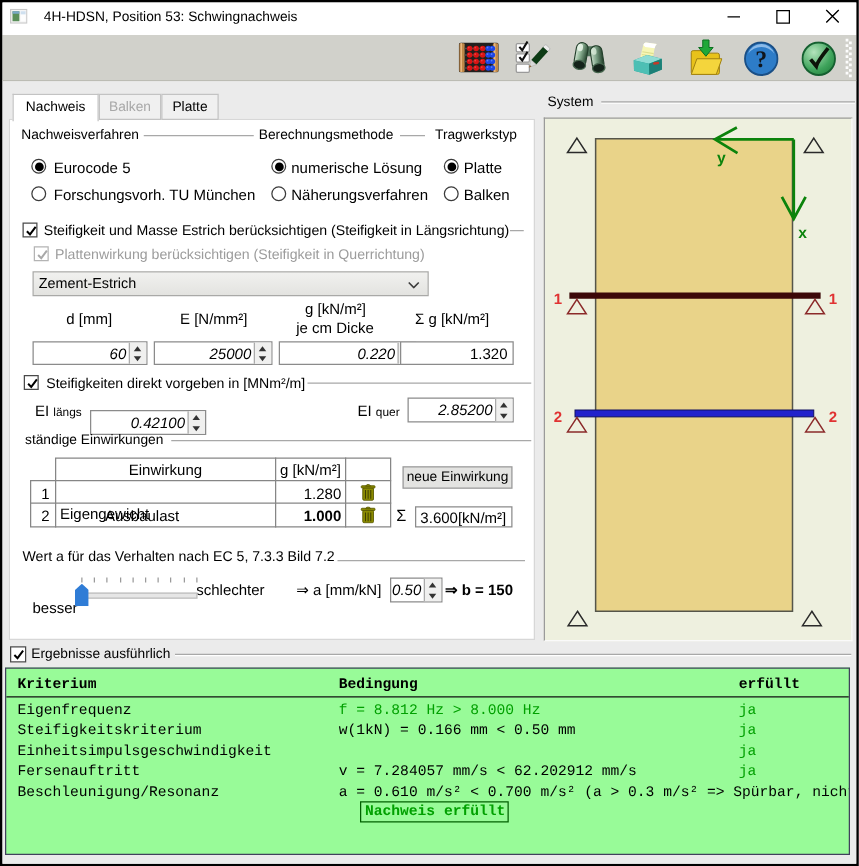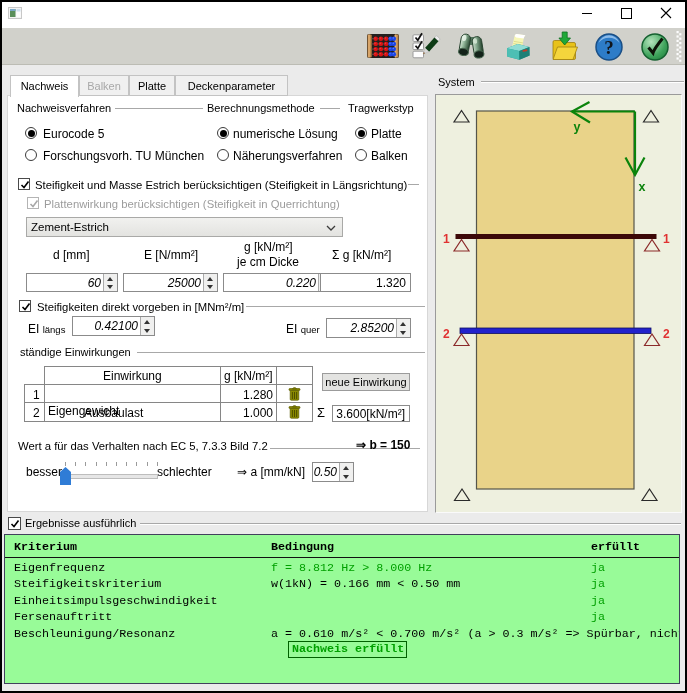--- a/index.html
+++ b/index.html
@@ -29,20 +29,21 @@
 
 <div class="abs" style="left:2px;top:2px;width:683px;height:26px;background:#fff;"></div>
 <svg class="abs" style="left:8px;top:7px" width="14" height="12" viewBox="0 0 14 12">
  <rect x="0" y="0" width="14" height="12" fill="#c8c8c8"></rect>
  <rect x="1" y="1" width="12" height="10" fill="#f4f4f4"></rect>
  <rect x="2" y="2" width="5.5" height="8" fill="#5a8f5a"></rect>
  <rect x="2" y="2" width="5.5" height="2" fill="#7aa8c8"></rect>
  <rect x="8.5" y="2" width="4" height="8" fill="#fdfdfd"></rect>
  <rect x="8.5" y="2" width="4" height="2.5" fill="#cfe0ef"></rect>
 </svg>
+<div class="abs" style="left:35px;top:8px;font-size:11px;">4H-HDSN, Position 53: Schwingnachweis</div>
 <div class="abs" style="left:582px;top:13px;width:10px;height:1px;background:#000;"></div>
 <div class="abs" style="left:621px;top:8px;width:9px;height:9px;border:1px solid #000;"></div>
 <svg class="abs" style="left:660px;top:7px" width="12" height="12" viewBox="0 0 12 12">
       <path d="M1 1 L11 11 M11 1 L1 11" stroke="#000" stroke-width="1.1"></path>
     </svg>
 
 <div class="abs" id="toolbar" style="left:2px;top:28px;width:683px;height:37px;background:#d1d1cb;border-bottom:1px solid #bcbcb4;box-sizing:border-box;"></div>
 
 <svg class="abs" style="left:367px;top:34px;" width="32" height="24" viewBox="0 0 32 24">
  <rect x="0" y="0" width="32" height="24" rx="2" fill="#23201e"></rect>
@@ -215,21 +216,20 @@
         <rect x="3.2" y="29.6" width="2.2" height="2.2"></rect>
  </g>
 </svg>
 
 <div class="abs" style="left:2px;top:65px;width:683px;height:626px;background:#ebebeb;"></div>
 
 <div class="abs" style="left:7px;top:95px;width:421px;height:417px;background:#fff;border:1px solid #d7d7d7;box-sizing:border-box;"></div>
 <div class="tab act" style="left:10px;width:69px;">Nachweis</div>
 <div class="tab" style="left:79px;width:50px;color:#a8a8a8;">Balken</div>
 <div class="tab" style="left:129px;width:46px;">Platte</div>
-<div class="tab" style="left:175px;width:113px;">Deckenparameter</div>
 <div id="pane">
 
 <div class="lbl" style="left:17px;top:102px;">Nachweisverfahren</div>
 <div class="gline" style="left:115px;top:108px;width:88px;"></div>
 <div class="lbl" style="left:207px;top:102px;">Berechnungsmethode</div>
 <div class="gline" style="left:320px;top:108px;width:20px;"></div>
 <div class="lbl" style="left:348px;top:102px;">Tragwerkstyp</div>
 
 <div class="radio sel" style="left:25px;top:127px;"></div>
 <div class="lbl12" style="left:43px;top:127px;">Eurocode 5</div>
@@ -288,21 +288,21 @@
       </div>
 
 <div class="cb" style="left:19px;top:300px;">
         <svg width="12" height="12" viewBox="0 0 12 12">
           <path d="M2.5 6 L5 8.5 L9.5 2.5" stroke="#000" stroke-width="1.6" fill="none"></path>
         </svg>
       </div>
 <div class="lbl" style="left:37px;top:301px;font-size:11.3px;">Steifigkeiten direkt vorgeben in [MNm²/m]</div>
 <div class="gline" style="left:246px;top:306px;width:179px;"></div>
 <div class="lbl12" style="left:28px;top:322px;">EI <span style="font-size:9.5px;">längs</span></div>
-<div class="field" style="left:72px;top:316px;width:83px;height:20px;">
+<div class="field" style="left:72px;top:328px;width:93px;height:20px;">
         <span class="v">0.42100</span>
         <span class="spin"></span>
       </div>
 <div class="lbl12" style="left:286px;top:322px;">EI <span style="font-size:9.5px;">quer</span></div>
 <div class="field" style="left:326px;top:318px;width:85px;height:20px;">
         <span class="v">2.85200</span>
         <span class="spin"></span>
       </div>
 
 <div class="lbl" style="left:20px;top:346px;">ständige Einwirkungen</div>
@@ -314,21 +314,21 @@
  <div class="abs" style="left:220px;top:366px;width:1px;height:56px;background:#868686;"></div>
  <div class="abs" style="left:276px;top:366px;width:1px;height:56px;background:#868686;"></div>
  <div class="abs" style="left:24px;top:402px;width:289px;height:1px;background:#868686;"></div>
  <div class="lbl12" style="left:103px;top:369px;">Einwirkung</div>
  <div class="lbl12" style="left:224px;top:369px;">g [kN/m²]</div>
  <div class="lbl12" style="left:33px;top:388px;">1</div>
  <div class="lbl12" style="left:48px;top:388px;margin-top:16px;">Eigengewicht</div>
  <div class="lbl12" style="left:243px;top:388px;width:30px;text-align:right;">1.280</div>
  <div class="lbl12" style="left:33px;top:406px;">2</div>
  <div class="lbl12" style="left:48px;top:406px;margin-left:36px;">Ausbaulast</div>
- <div class="lbl12" style="left:243px;top:406px;width:30px;text-align:left;">1.000</div>
+ <div class="lbl12" style="left:243px;top:406px;width:30px;text-align:left;font-weight:bold;">1.000</div>
  <svg class="abs" style="left:288px;top:387px;" width="13" height="14" viewBox="0 0 13 14">
           <g fill="#8a8a00" stroke="#5a5a00" stroke-width="0.7">
             <rect x="2.2" y="3.2" width="8.6" height="10" rx="1"></rect>
             <rect x="1" y="1.6" width="11" height="1.8" rx="0.6"></rect>
             <path d="M4.5 2 L5.5 0.7 L7.5 0.7 L8.5 2z"></path>
           </g>
           <g stroke="#3f3f00" stroke-width="0.8">
             <path d="M4.4 5 V12"></path>
             <path d="M6.5 5 V12"></path>
             <path d="M8.6 5 V12"></path>
@@ -348,40 +348,40 @@
         </svg>
 </div>
 <div class="abs" style="left:322px;top:373px;width:88px;height:18px;background:#e3e3e1;border:1px solid #9b9b9b;box-sizing:border-box;text-align:center;font-size:11px;line-height:16px;">neue Einwirkung</div>
 <div class="lbl12" style="left:317px;top:405px;font-size:13px;">Σ</div>
 <div class="field" style="left:332px;top:405px;width:78px;height:17px;">
         <span class="v2" style="top:1px;">3.600[kN/m²]</span>
       </div>
 
 <div class="lbl" style="left:18px;top:439.5px;font-size:11.3px;">Wert a für das Verhalten nach EC 5, 7.3.3 Bild 7.2</div>
 <div class="gline" style="left:270px;top:447.5px;width:150px;"></div>
-<div class="lbl12" style="left:26px;top:465px;">besser</div>
+<div class="lbl12" style="left:26px;top:479px;">besser</div>
 <div class="lbl12" style="left:157px;top:465px;">schlechter</div>
 <div class="abs" style="left:62px;top:474px;width:94px;height:3px;background:#e6e6e6;border:1px solid #bdbdbd;"></div>
 <div class="abs" style="left:65.0px;top:462px;width:1px;height:4px;background:#9a9a9a;"></div>
       <div class="abs" style="left:75.2px;top:462px;width:1px;height:4px;background:#9a9a9a;"></div>
       <div class="abs" style="left:85.4px;top:462px;width:1px;height:4px;background:#9a9a9a;"></div>
       <div class="abs" style="left:95.6px;top:462px;width:1px;height:4px;background:#9a9a9a;"></div>
       <div class="abs" style="left:105.8px;top:462px;width:1px;height:4px;background:#9a9a9a;"></div>
       <div class="abs" style="left:116.0px;top:462px;width:1px;height:4px;background:#9a9a9a;"></div>
       <div class="abs" style="left:126.2px;top:462px;width:1px;height:4px;background:#9a9a9a;"></div>
       <div class="abs" style="left:136.4px;top:462px;width:1px;height:4px;background:#9a9a9a;"></div>
       <div class="abs" style="left:146.6px;top:462px;width:1px;height:4px;background:#9a9a9a;"></div>
       <div class="abs" style="left:156.8px;top:462px;width:1px;height:4px;background:#9a9a9a;"></div>
 <div class="abs" style="left:60px;top:467px;width:11px;height:18px;background:#2f7cd6;clip-path:polygon(0 28%,50% 0,100% 28%,100% 100%,0 100%);"></div>
 <div class="lbl12" style="left:237px;top:465px;">⇒ a [mm/kN]</div>
 <div class="field" style="left:312px;top:462px;width:42px;height:20px;">
         <span class="v">0.50</span>
         <span class="spin"></span>
       </div>
-<div class="lbl12" style="left:356px;top:438px;font-weight:bold;">⇒ <b>b = 150</b></div>
+<div class="lbl12" style="left:356px;top:465px;font-weight:bold;">⇒ <b>b = 150</b></div>
 </div>
 
 <div class="lbl" style="left:438px;top:76px;">System</div>
 <div class="gline" style="left:481px;top:81px;width:203px;"></div>
 <div id="system">
 <div class="abs" style="left:435px;top:94px;width:247px;height:419px;background:#eef0df;border-top:1.5px solid #9a9a9a;border-left:1.5px solid #9a9a9a;border-right:1.5px solid #fafafa;border-bottom:1.5px solid #fafafa;box-sizing:border-box;"></div>
 <svg class="abs" style="left:435px;top:94px;" width="247" height="419" viewBox="0 0 247 419">
  <rect x="41.5" y="17" width="157.5" height="378" fill="#e9d389" stroke="#55554a" stroke-width="1.2"></rect>
 
  <g stroke="#0b830b" stroke-width="2.2" fill="none">
@@ -434,20 +434,21 @@
  <div class="abs" style="left:0px;top:21.8px;width:676px;height:1.4px;background:#111;"></div>
  <div class="mono" style="left:9px;top:27px;">Eigenfrequenz</div>
  <div class="mono" style="left:266px;top:27px;color:#00a000;">f = 8.812 Hz &gt; 8.000 Hz</div>
  <div class="mono" style="left:586px;top:27px;color:#00a000;">ja</div>
  <div class="mono" style="left:9px;top:43.3px;">Steifigkeitskriterium</div>
  <div class="mono" style="left:266px;top:43.3px;">w(1kN) = 0.166 mm &lt; 0.50 mm</div>
  <div class="mono" style="left:586px;top:43.3px;color:#00a000;">ja</div>
  <div class="mono" style="left:9px;top:60px;">Einheitsimpulsgeschwindigkeit</div>
  <div class="mono" style="left:586px;top:60px;color:#00a000;">ja</div>
  <div class="mono" style="left:9px;top:76.4px;">Fersenauftritt</div>
+ <div class="mono" style="left:266px;top:76.4px;">v = 7.284057 mm/s &lt; 62.202912 mm/s</div>
  <div class="mono" style="left:586px;top:76.4px;color:#00a000;">ja</div>
  <div class="mono" style="left:9px;top:93.2px;">Beschleunigung/Resonanz</div>
  <div class="mono" style="left:266px;top:93.2px;">a = 0.610 m/s² &lt; 0.700 m/s² (a &gt; 0.3 m/s² =&gt; Spürbar, nicht störend)</div>
  <div class="abs" style="left:283px;top:106px;width:119px;height:16.5px;border:1px solid #006000;box-sizing:border-box;"></div>
  <div class="mono" style="left:287px;top:108px;color:#00a000;font-weight:bold;">Nachweis erfüllt</div>
 </div>
 </div>
 </div>
 
 </body></html>

